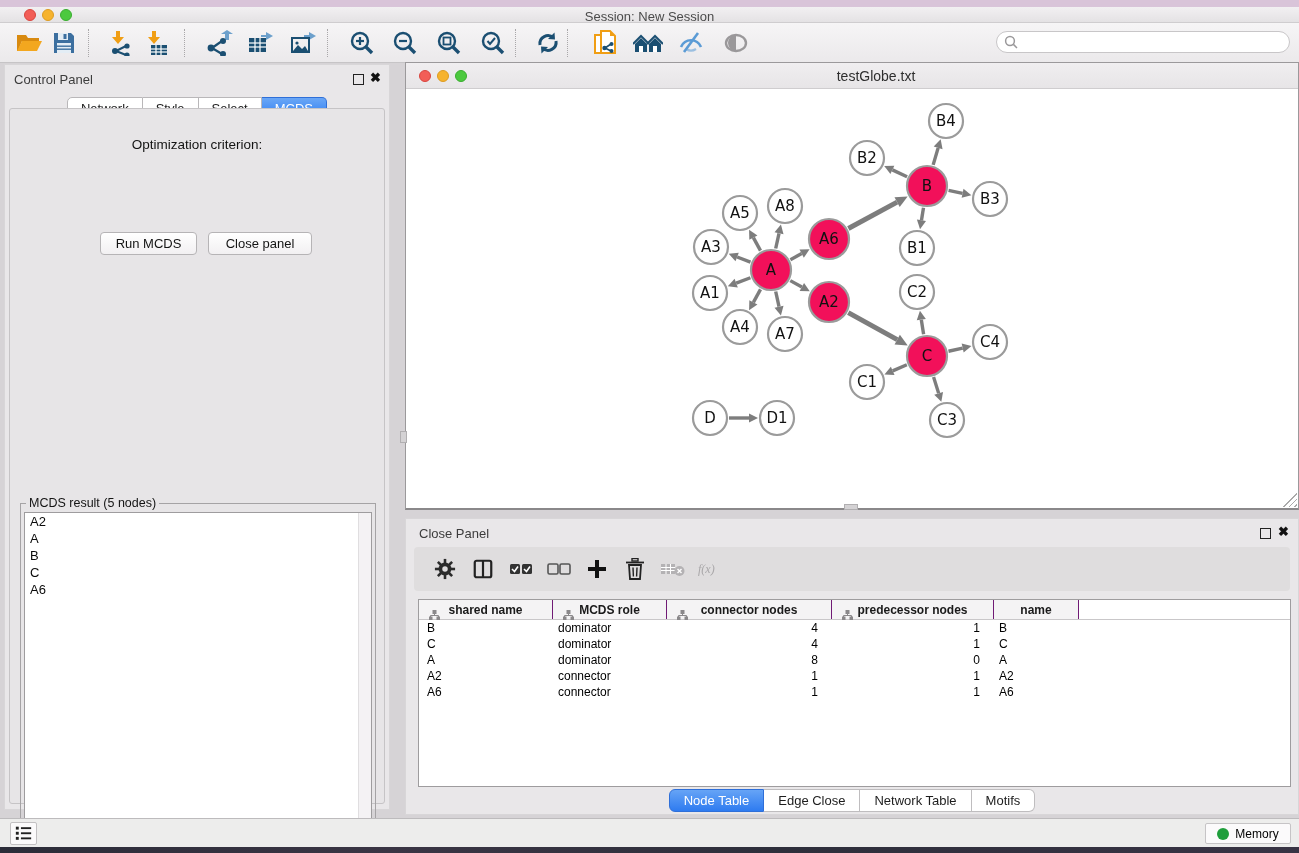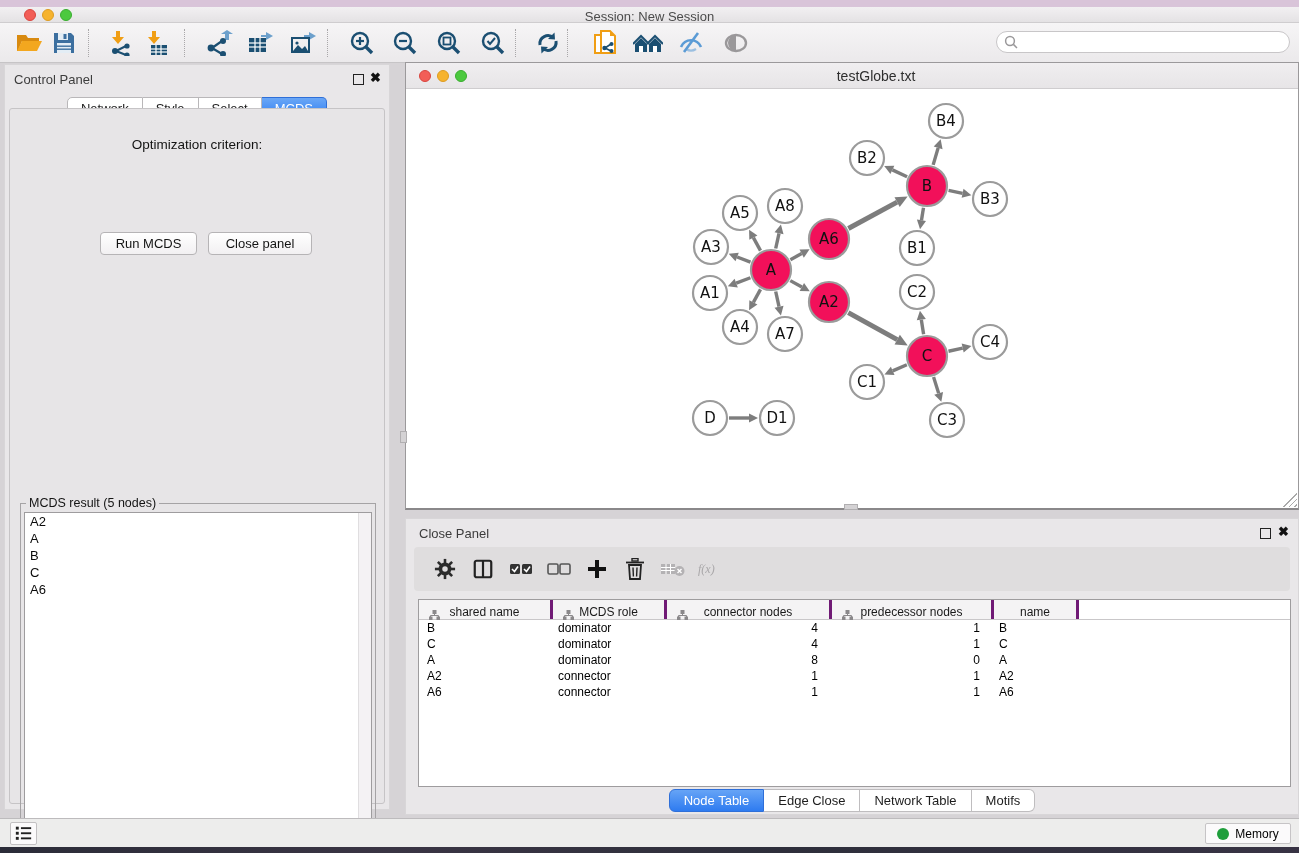--- a/index.html
+++ b/index.html
@@ -85,22 +85,22 @@
   .table-panel { position:absolute; left:405px; top:518px; width:894px; height:297px;
     background:#e9e7e9; border:1px solid #d8d6d8; }
   .tp-toolbar { position:absolute; left:8px; right:8px; top:28px; height:44px;
     background:#dfddde; border-radius:4px; display:flex; align-items:center; padding-left:18px; }
   .tp-btn { width:26px; height:26px; margin-right:12px; display:flex; align-items:center; justify-content:center; }
   .fx-label { font-size:12px; font-style:italic; font-family:Liberation Serif, serif; color:#a9a7a9;text-align:center; }
   .node-table { position:absolute; left:12px; top:80px; width:873px; height:188px;
     background:#fff; border:1px solid #9e9c9e; overflow:hidden; }
   .trow { display:flex; }
   .trow.head { background:#f4f3f4; border-bottom:1px solid #c9c7c9; height:20px; }
-  .hcell { display:flex; align-items:flex-end; justify-content:center; font-size:12px; color:#1a1a1a;
-    border-right:3px solid #701a75; position:relative; }
+  .hcell { display:flex; align-items:center; justify-content:center; font-size:12px; color:#1a1a1a;
+    border-right:1px solid #701a75; position:relative;font-weight:bold; }
   .hcell svg { position:absolute; left:5px; top:5px; }
   .hfill { flex:1; background:#fff; }
   .brow { height:16px; display:flex; align-items:center; font-size:12px; color:#000; }
   .bcell { white-space:nowrap; overflow:hidden; }
   .tp-tabs { position:absolute; left:0; right:0; top:270px; display:flex; justify-content:center; }
   .tp-tab { height:23px; padding:0 14px; background:#fff; border:1px solid #bfbdbf; border-left:none;
     font-size:13px; color:#1d1d1d; display:flex; align-items:center; }
   .tp-tab:first-child { border-left:1px solid #bfbdbf; border-radius:6px 0 0 6px; }
   .tp-tab:last-child { border-radius:0 6px 6px 0; }
   .tp-tab.active { background:linear-gradient(#66a4f6,#2e7bf0); border-color:#2f6fd8; color:#fff; }

